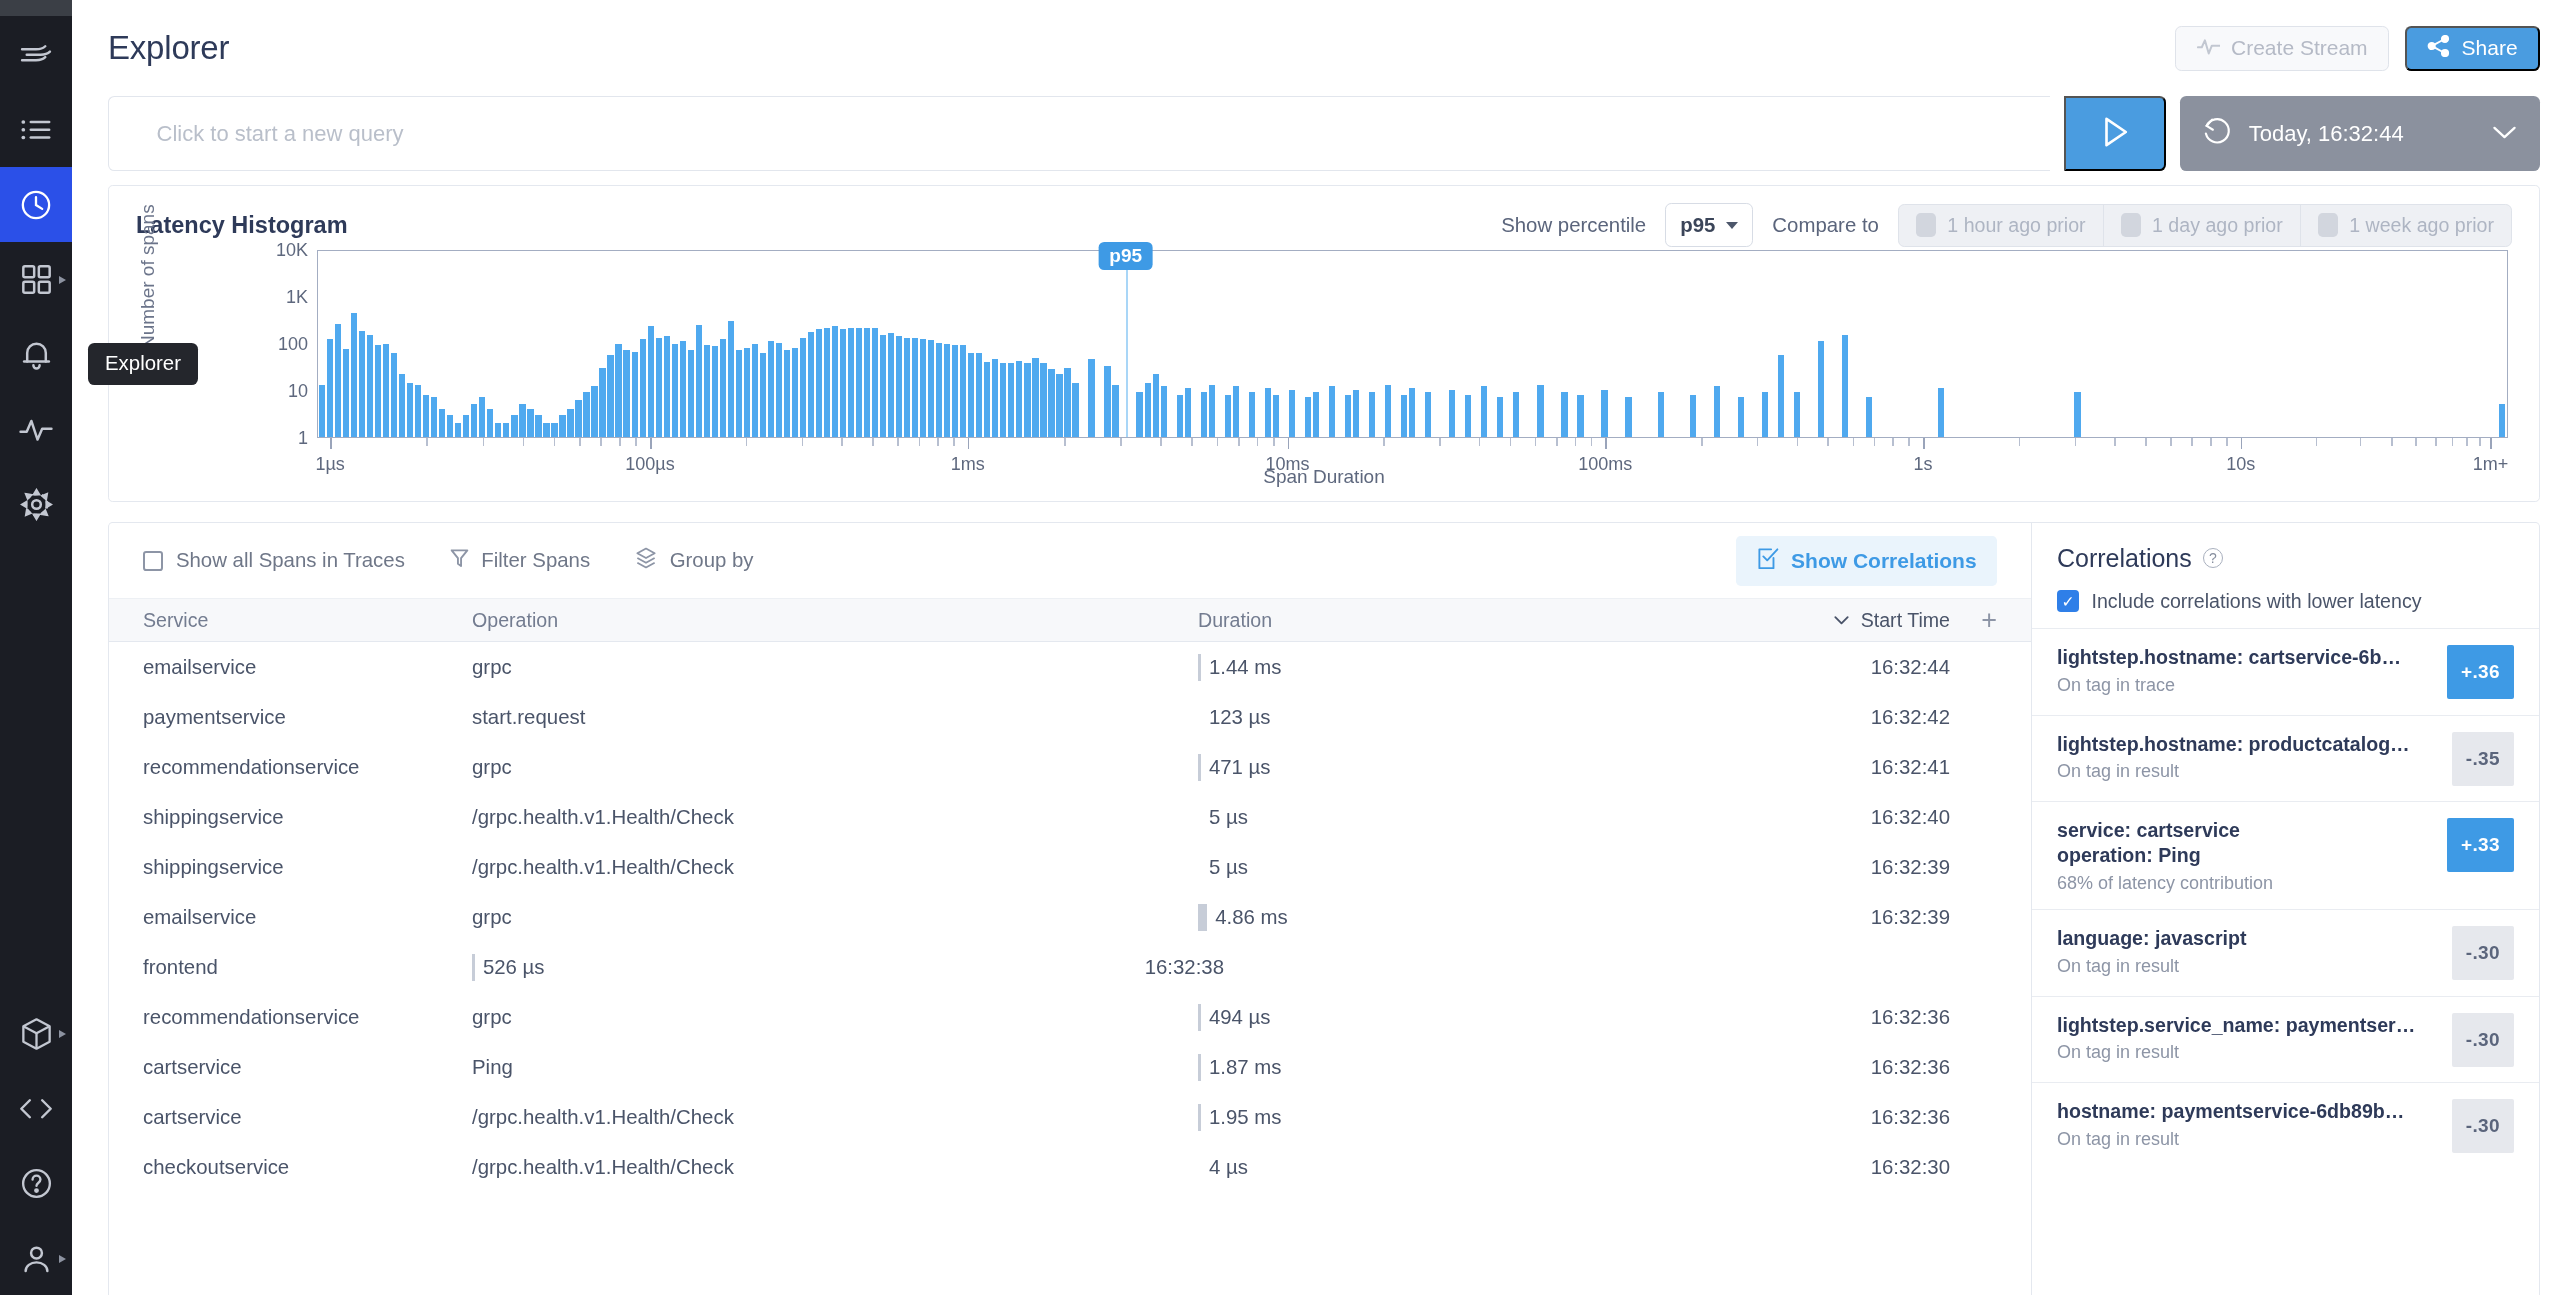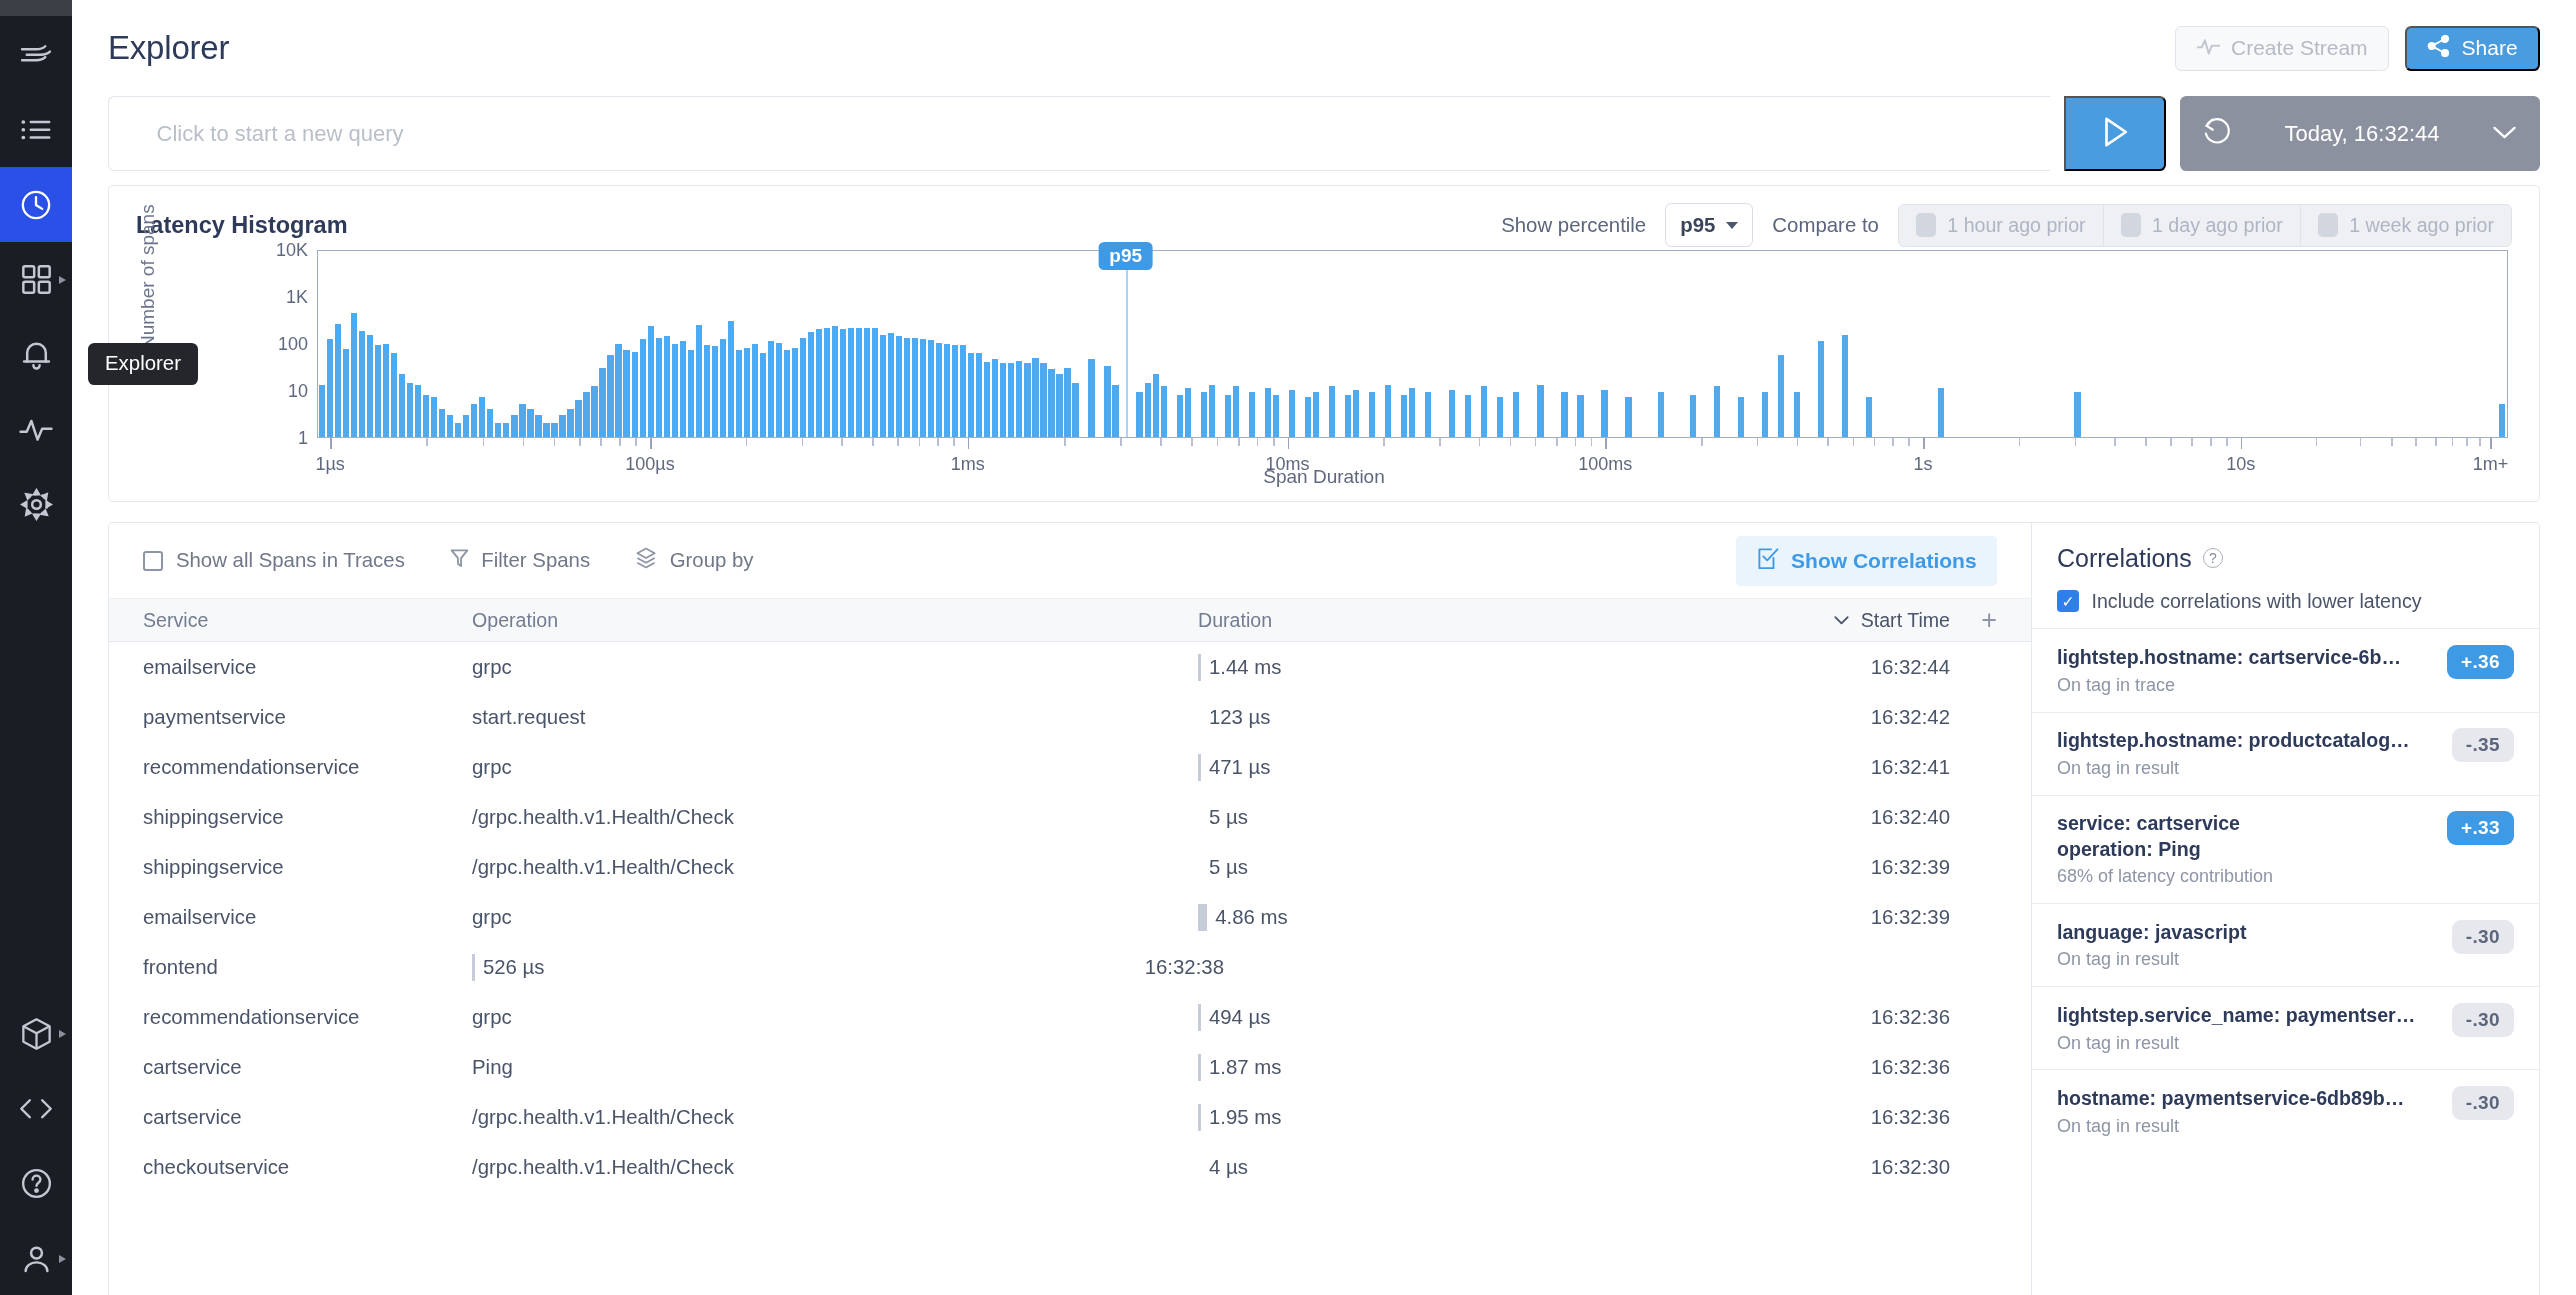--- a/index.html
+++ b/index.html
@@ -89,21 +89,21 @@
     background: #4a9ce0; border-radius: 0 6.3px 6.3px 0;
     display: flex; align-items: center; justify-content: center;
   }
   .timepicker {
     width: 360px; flex: 0 0 360px;
     background: #8b919e; border-radius: 6.3px; color: #fff;
     display: flex; align-items: center; gap: 15.7px;
     padding: 0 22px;
     font-size: 22px;
   }
-  .timepicker .tp-label { flex: 1 1 auto; text-align: center; }
+  .timepicker .tp-label { flex: 1 1 auto; }
 
   
   .hist-panel {
     margin: 14px 36px 0 36px;
     border: 1.6px solid #e4e8ef; border-radius: 4.7px;
     background: #fff;
     padding: 0 0 11px 0;
     position: relative;
     height: 317px;
   }
@@ -255,21 +255,21 @@
   .corr-chk-label { font-size: 19.6px; color: #4a5469; }
   .corr-list { margin-top: 15.7px; flex: 1 1 auto; overflow: hidden; }
   .corr-item {
     padding: 15.7px 25px 15.7px 25px; border-top: 1.6px solid #e9ecf1;
     display: flex; align-items: flex-start; gap: 12.5px;
   }
   .corr-text { flex: 1 1 auto; min-width: 0; }
   .corr-main { font-size: 19.6px; color: #2e3a59; font-weight: 700; line-height: 1.28; }
   .corr-sub { font-size: 18px; color: #8d95a6; margin-top: 4.7px; }
   .badge {
-    flex: 0 0 auto; border-radius: 9px; padding: 6px 14px;
+    flex: 0 0 auto; border-radius: 2px; padding: 16px 14px;
     font-size: 19px; font-weight: 700; letter-spacing: 0.4px;
   }
   .badge.pos { background: #3e9ae5; color: #fff; }
   .badge.neg { background: #e6e8ed; color: #5b657c; }
 
   
   .tooltip {
     position: absolute; background: #24262c; color: #fff;
     font-size: 20.4px; padding: 9.4px 17px; border-radius: 6.3px;
     white-space: nowrap; z-index: 50;

